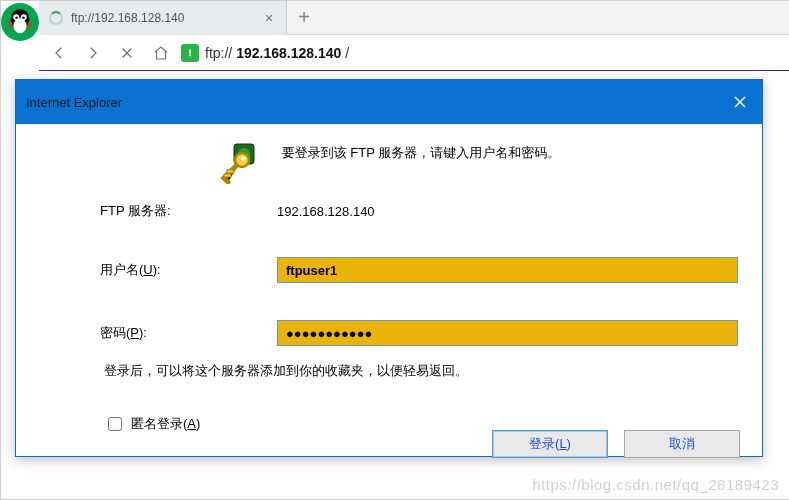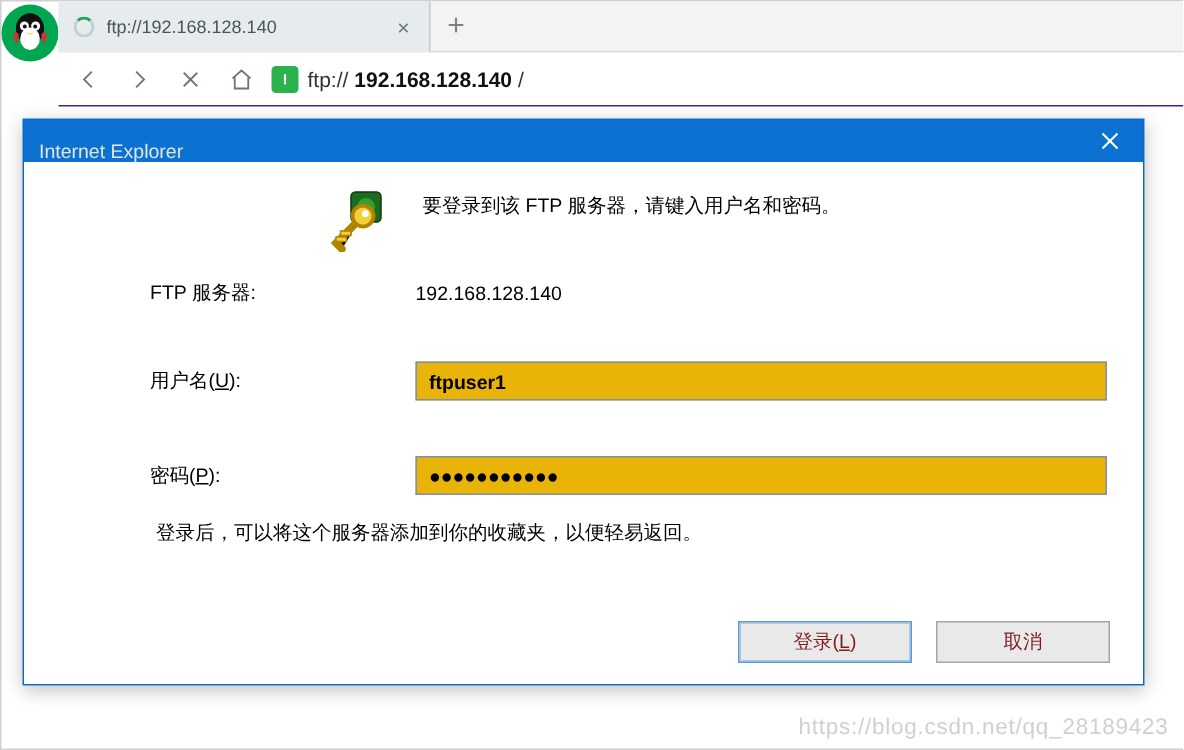--- a/index.html
+++ b/index.html
@@ -113,24 +113,24 @@
   
   .dialog {
     position: absolute;
     left: 14px; top: 78px;
     width: 748px; height: 378px;
     background: #fff;
     border: 1px solid #0a6ac0;
     box-shadow: 0 3px 12px rgba(0,0,0,.25);
   }
   .dialog-titlebar {
-    height: 28px;
+    height: 44px;
     background: #0b72d1;
-    color: #e5e5e5;
-    display: flex; align-items: flex-end;
+    color: #0f172a;
+    display: flex; align-items: center;
     padding: 0 0 0 10px;
     font-size: 13px;
   }
   .dialog-titlebar .dlg-title { flex: 1; }
   .dlg-close {
     width: 44px; height: 28px;
     display:flex; align-items:center; justify-content:center;
     color:#fff;
   }
   .dlg-close svg { width:12px; height:12px; stroke:#fff; stroke-width:1.4; }
@@ -188,21 +188,21 @@
   .dlg-buttons {
     position: absolute;
     right: 22px; bottom: 14px;
     display: flex; gap: 16px;
   }
   .dlg-buttons button {
     width: 116px; height: 28px;
     background: #e9e9e9;
     border: 1px solid #a6a6a6;
     font-size: 13px;
-    color:#7f1d1d;
+    color:#1d4ed8;
     cursor: pointer;
   }
   .dlg-buttons button.primary {
     border-color:#5f98cc;
     box-shadow: 0 0 0 1px #a5c9ea inset;
   }
 
   .ul { text-decoration: underline; }
 
   .watermark {
@@ -311,20 +311,24 @@
 
         <div class="lbl"><span>用户名(</span><span class="ul">U</span><span>):</span></div>
         <input type="text" value="ftpuser1" style="">
 
         <div class="lbl"><span>密码(</span><span class="ul">P</span><span>):</span></div>
         <input type="text" value="●●●●●●●●●●●" style="">
       </div>
 
       <div class="after-note">登录后，可以将这个服务器添加到你的收藏夹，以便轻易返回。</div>
 
+      <div class="anon-row">
+        <input type="checkbox" style="">
+        <label><span>匿名登录(</span><span class="ul">A</span><span>)</span></label>
+      </div>
 
       <div class="dlg-buttons">
         <button class="primary"><span>登录(</span><span class="ul">L</span><span>)</span></button>
         <button>取消</button>
       </div>
     </div>
   </div>
 
   <div class="watermark">https://blog.csdn.net/qq_28189423</div>
 </div>

